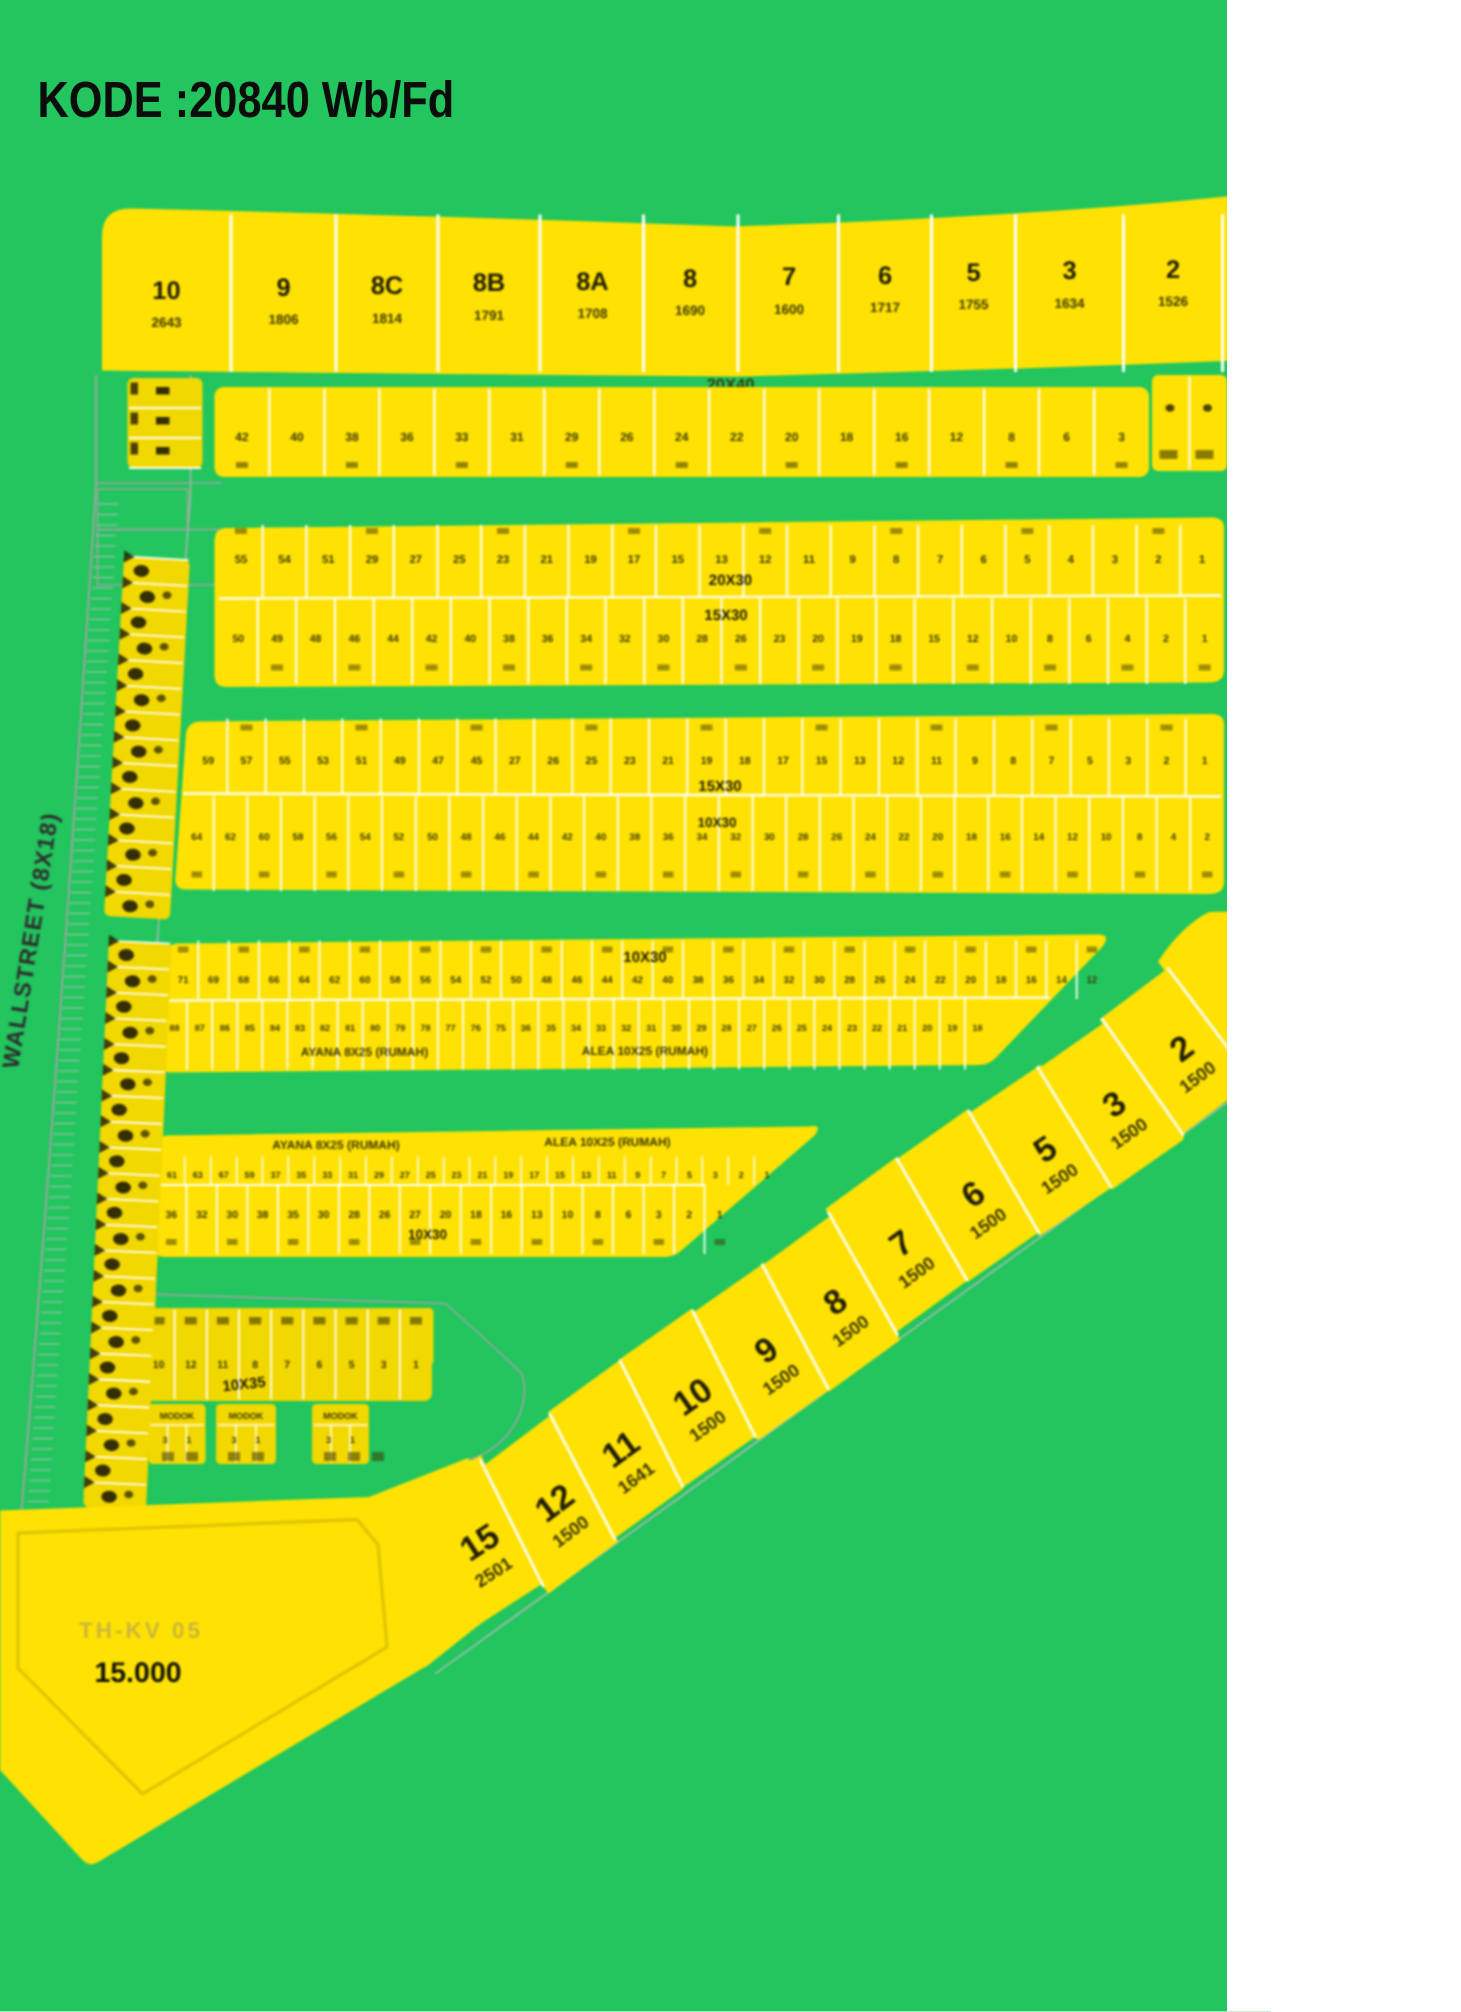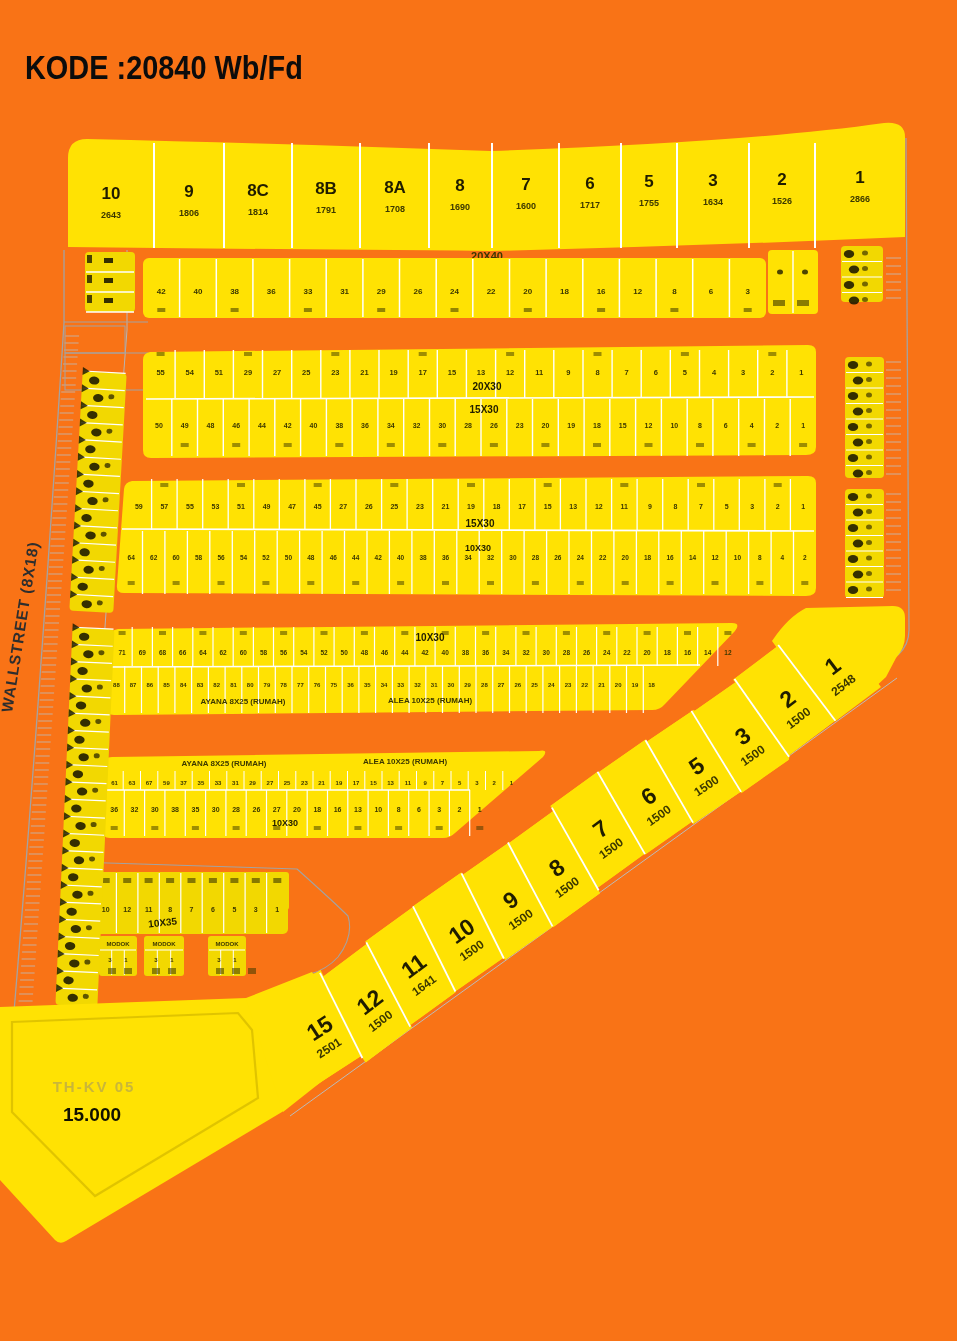--- a/index.html
+++ b/index.html
@@ -1,15 +1,15 @@
 <!DOCTYPE html>
 <html><head><meta charset="utf-8"><style>
 html,body{margin:0;padding:0;background:#ffffff;}
 *{font-family:"Liberation Sans",sans-serif;}
-#page{position:relative;width:957px;height:1341px;background:#f97316;overflow:hidden;}
+#page{position:relative;width:818px;height:1341px;background:#22c55e;overflow:hidden;}
 .t{position:absolute;}
 </style></head><body>
 <div id="page">
 
 <div class="t" style="left:25px;top:50px;font-size:34px;line-height:34px;font-weight:bold;color:#0c0c0c;transform:scaleX(0.85);transform-origin:left top;filter:blur(0.5px);">KODE :20840 Wb/Fd</div>
 <svg width="974" height="1341" viewBox="0 0 974 1341" style="position:absolute;left:0;top:0;filter:blur(0.75px);">
 
 <path d="M64,250 L64,323 Q40,700 14,1012" fill="none" stroke="#a3a3a3" stroke-width="1.3"></path>
 
 <path d="M127,250 L127,330 Q100,680 80,1000" fill="none" stroke="#b5b5b5" stroke-width="1"></path>

